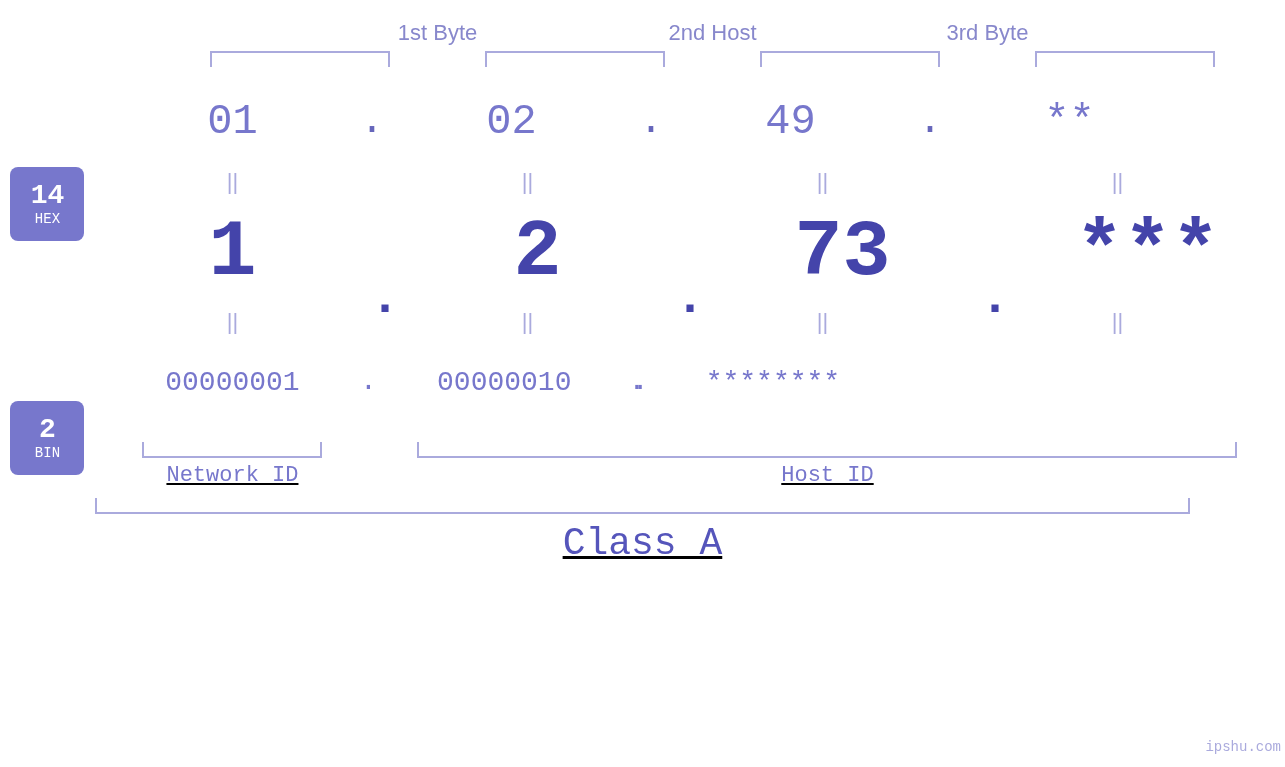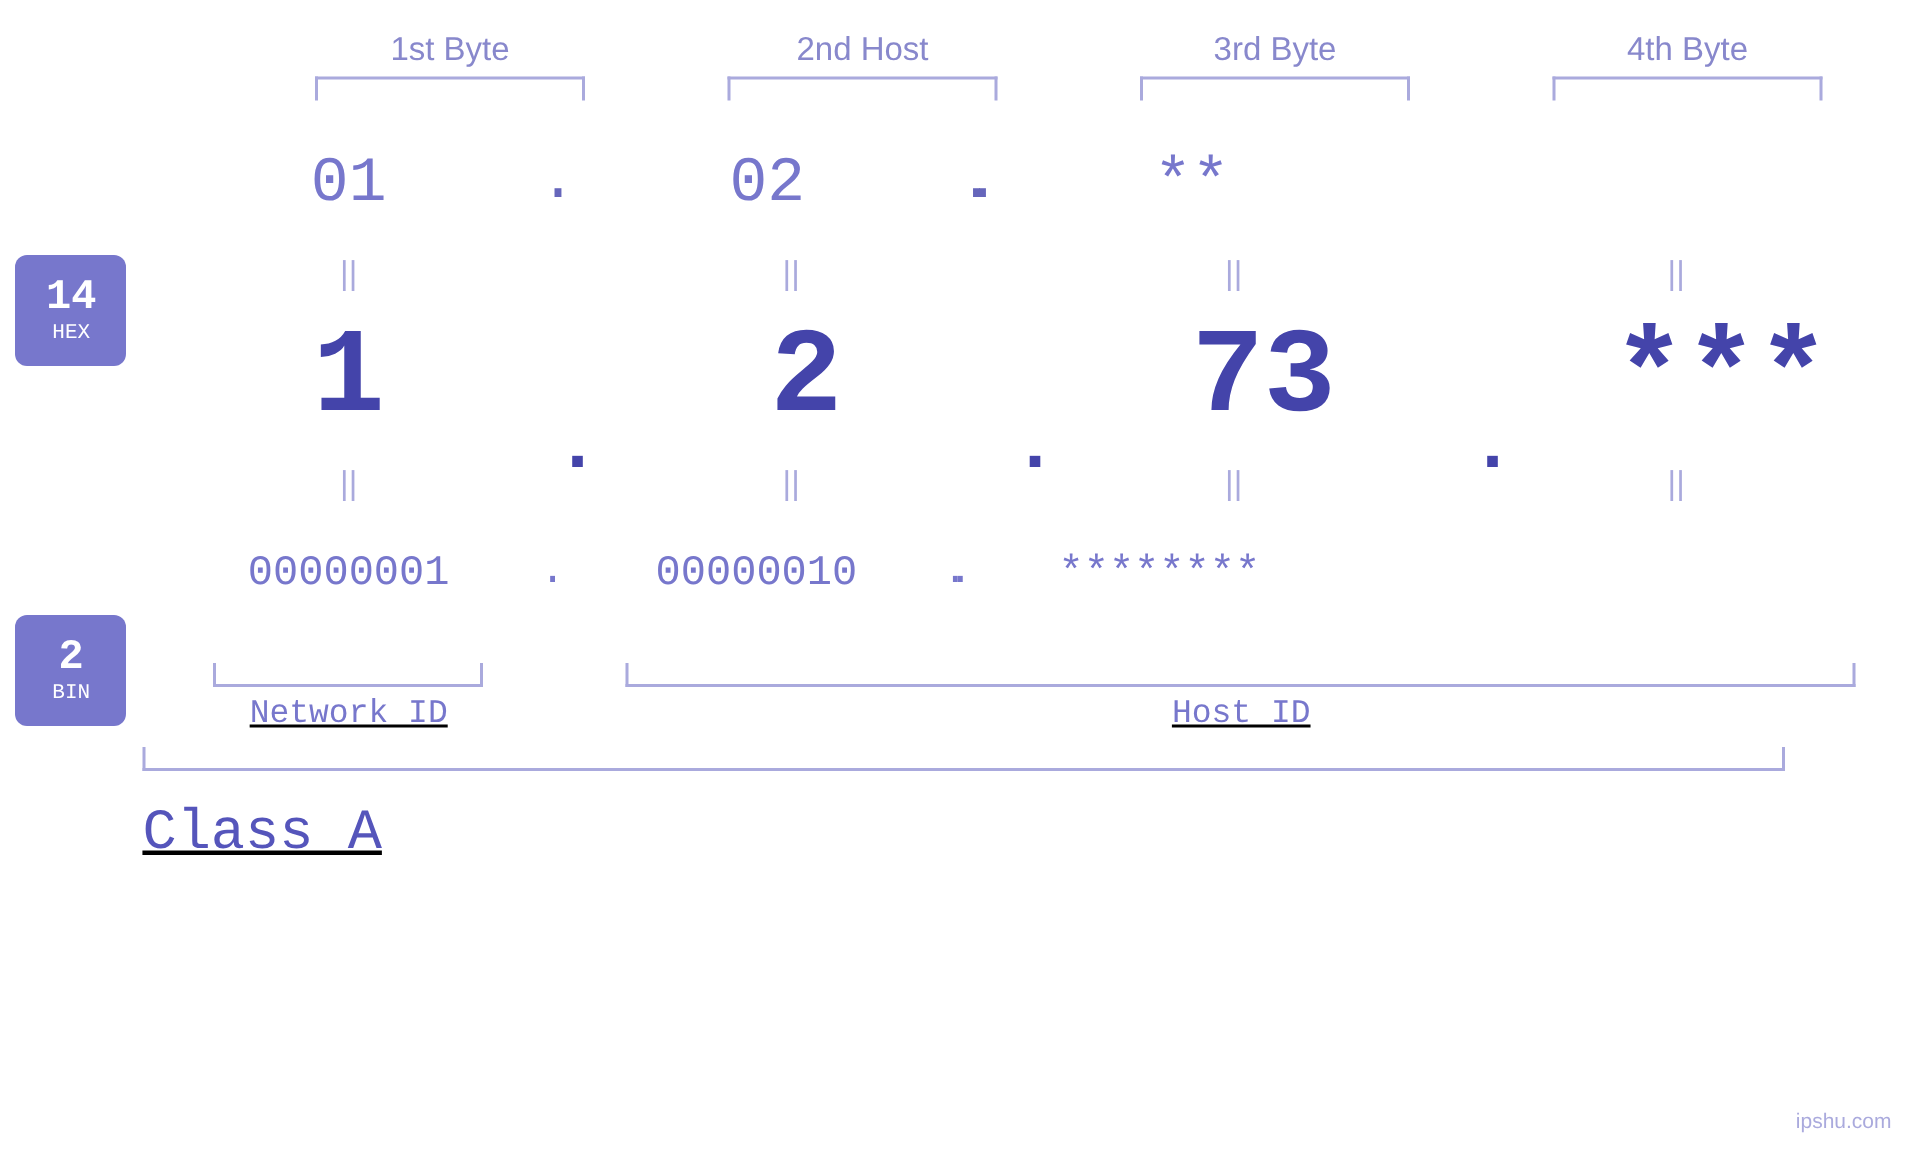--- a/index.html
+++ b/index.html
@@ -262,54 +262,53 @@
     .full-bracket-line {
       width: 1095px;
       height: 16px;
       border-bottom: 2px solid #aaaadd;
       border-left: 2px solid #aaaadd;
       border-right: 2px solid #aaaadd;
       margin-left: 0;
     }
 
     .class-label {
-      text-align: left;
+      text-align: center;
       color: #5555bb;
       font-size: 38px;
-      margin-top: 20px;
+      margin-top: 8px;
     }
 
     .watermark {
       position: absolute;
       bottom: 12px;
-      right: 24px;
+      right: 4px;
       color: #aaaadd;
       font-size: 14px;
-      font-family: Liberation Sans, sans-serif;
+      font-family: Liberation Mono, monospace;
       text-align: right;
     }
 
     
     .dec-dot {
       font-size: 24px;
       color: #4444aa;
       font-weight: bold;
       margin-bottom: -30px;
     }
   </style>
 </head>
 <body>
 
 <div class="main-container">
 
   <div class="byte-headers">
     <div class="byte-header">1st Byte</div>
     <div class="byte-header">2nd Host</div>
     <div class="byte-header">3rd Byte</div>
-    <div class="byte-header">4th Byte</div>
   </div>
 
   <div class="brackets-row">
     <div class="bracket-cell">
       <div class="bracket-line"></div>
     </div>
     <div class="bracket-cell">
       <div class="bracket-line"></div>
     </div>
     <div class="bracket-cell">
@@ -337,20 +336,23 @@
 
       <div class="data-row">
         <div class="data-cell">
           <span class="data-value hex-value">01</span>
         </div>
         <span class="dot-sep">.</span>
         <div class="data-cell">
           <span class="data-value hex-value">02</span>
         </div>
         <span class="dot-sep">.</span>
+        <div class="data-cell">
+          <span class="data-value hex-value">49</span>
+        </div>
         <span class="dot-sep">.</span>
         <div class="data-cell">
           <span class="data-value hex-value">**</span>
         </div>
       </div>
 
       <div class="equals-row">
         <div class="equals-cell">||</div>
         <div style="width:20px"></div>
         <div class="equals-cell">||</div>

